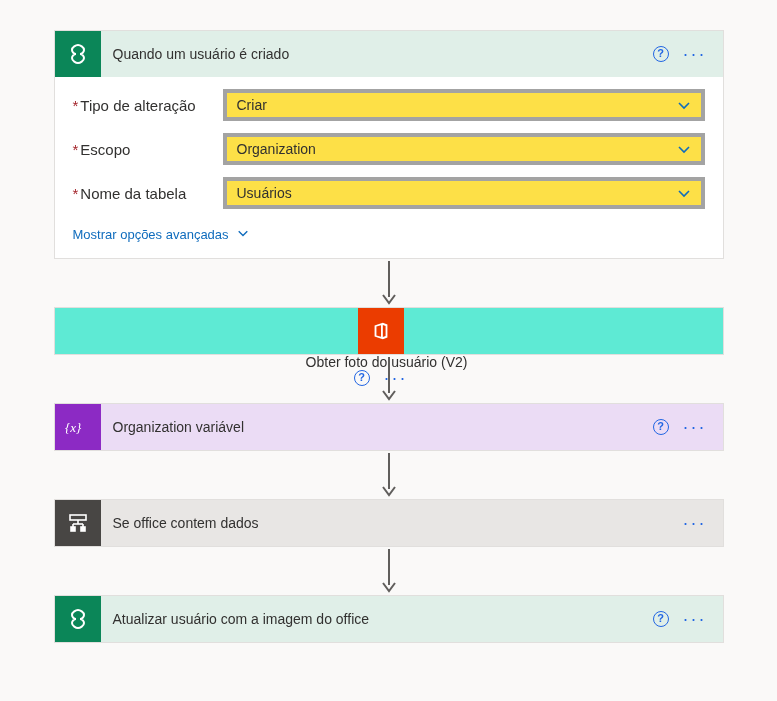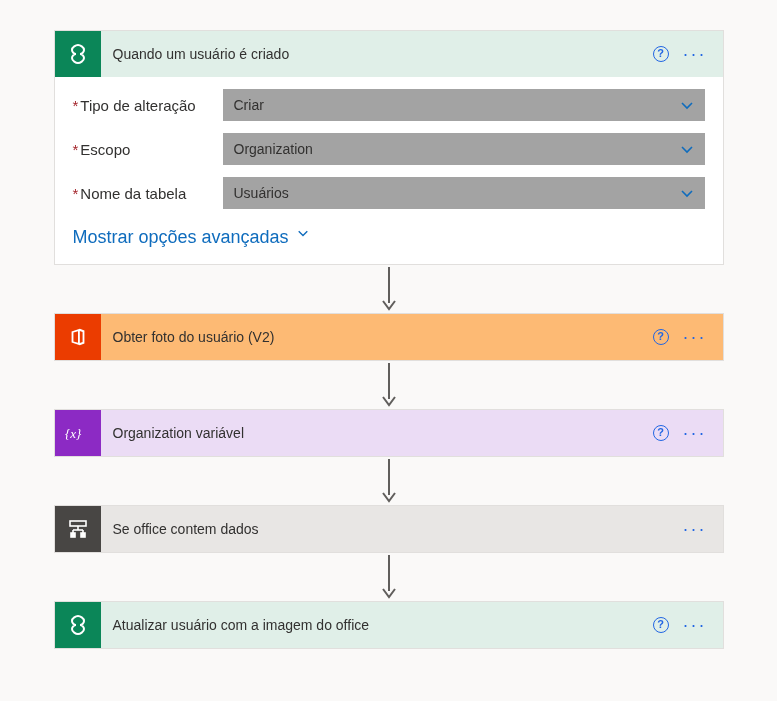--- a/index.html
+++ b/index.html
@@ -17,21 +17,21 @@
     border: 1px solid #e1dfdd;
     background: #fff;
   }
   .card-header {
     display: flex;
     align-items: center;
     height: 46px;
     padding-right: 16px;
   }
   .hdr-green  { background: #e0efe8; }
-  .hdr-orange { background: #fdba74; }
+  .hdr-orange { background: #5eead4; flex-direction: column; }
   .hdr-purple { background: #ebdcf5; }
   .hdr-gray   { background: #e8e6e4; }
   .card-icon {
     width: 46px; height: 46px;
     display: flex; align-items: center; justify-content: center;
     flex-shrink: 0;
   }
   .icon-green  { background: #0b8658; }
   .icon-orange { background: #eb3c00; }
   .icon-purple { background: #8c2ac4; }
@@ -78,32 +78,32 @@
     font-size: 15px;
     color: #323130;
   }
   .req { color: #a4262c; margin-right: 2px; }
   .param-select {
     flex: 1;
     display: flex;
     align-items: center;
     justify-content: space-between;
     height: 32px;
-    border: 1px solid #a3a3a3;
+    border: 4px solid #a3a3a3;
     padding: 0 10px;
-    background: #a3a3a3;
+    background: #fde047;
     cursor: pointer;
   }
   .chev-down svg { display:block; }
   .adv-link {
     display: inline-flex;
     align-items: flex-start;
     gap: 8px;
     color: #0f6cbd;
-    font-size: 18px;
+    font-size: 13px;
     padding: 6px 0 8px;
     cursor: pointer;
   }
   .connector {
     display: flex;
     justify-content: center;
     height: 48px;
     align-items: center;
   }
   .connector svg { display:block; }

